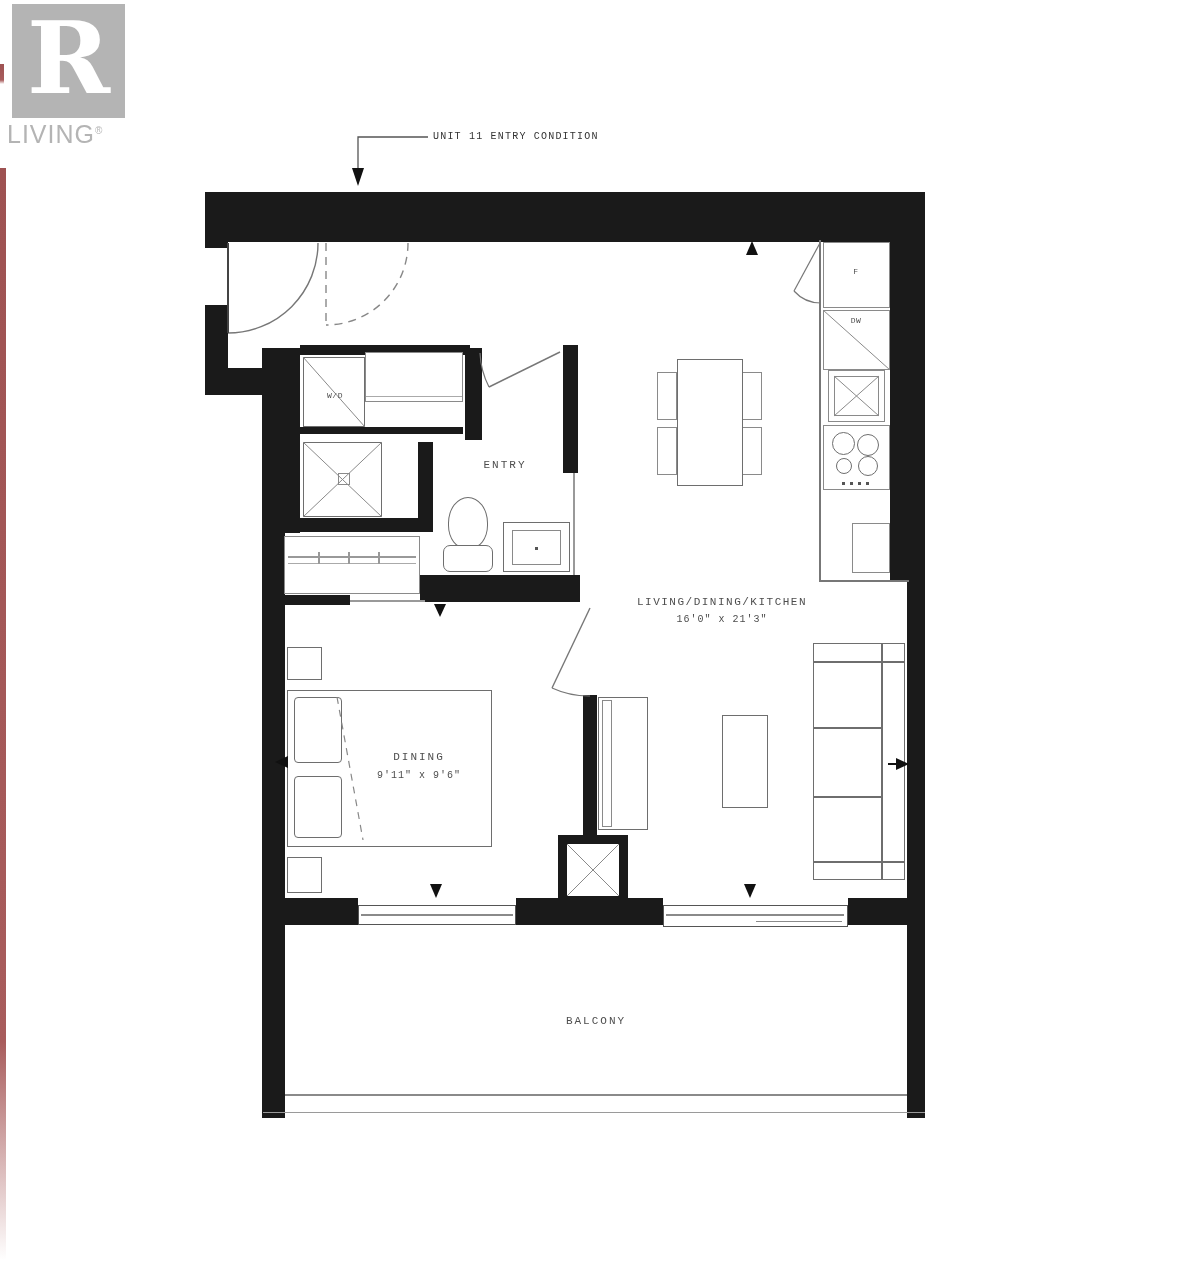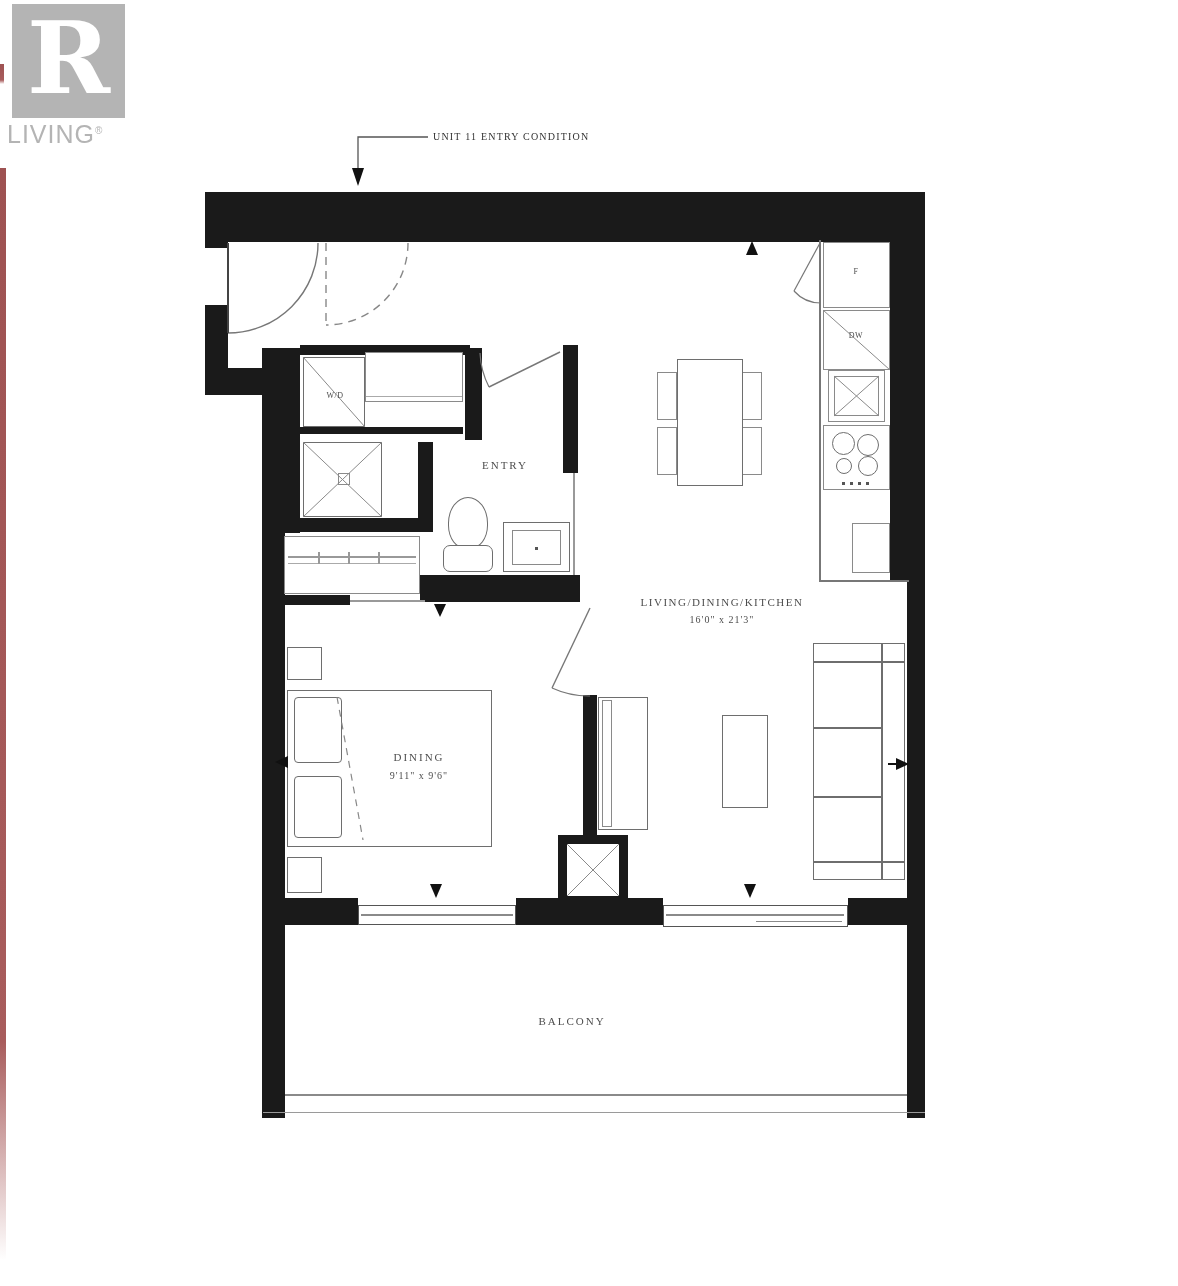--- a/index.html
+++ b/index.html
@@ -6,21 +6,21 @@
   .canvas{position:relative;width:1178px;height:1286px;background:#ffffff;overflow:hidden;
           font-family:"DejaVu Sans", sans-serif;}
   
   .wall{position:absolute;background:#1a1a1a;}
   
   .ln{position:absolute;background:#8a8a8a;}
   
   .fx{position:absolute;border:1.5px solid #6e6e6e;background:#fff;box-sizing:border-box;}
   .fx-thin{position:absolute;border:1px solid #8a8a8a;background:#fff;box-sizing:border-box;}
   .lbl{position:absolute;color:#4d4d4d;white-space:nowrap;transform:translateX(-50%);
-       font-family:Liberation Serif, serif;}
+       font-family:Liberation Mono, monospace;}
   .lbl-room{font-size:11px;letter-spacing:2px;}
   .lbl-dim{font-size:10px;letter-spacing:1px;}
   .lbl-tiny{font-size:8px;letter-spacing:.5px;}
   .svg-overlay{position:absolute;left:0;top:0;pointer-events:none;}
   
   .logo-box{position:absolute;left:12px;top:4px;width:113px;height:114px;background:#b4b4b4;
             display:flex;align-items:center;justify-content:center;}
   .logo-r{color:#ffffff;font-family:"DejaVu Serif", serif;font-weight:bold;font-size:100px;
           line-height:100px;margin-top:-6px;}
   .logo-word{position:absolute;left:7px;top:120px;color:#b4b4b4;font-size:25px;letter-spacing:1px;
@@ -175,20 +175,20 @@
     <polygon points="744,884 756,884 750,898" fill="#111"></polygon>
     <line x1="888" y1="764" x2="898" y2="764" stroke="#111" stroke-width="2"></line>
     <polygon points="896,758 896,770 909,764" fill="#111"></polygon>
     <polygon points="288,756 288,768 275,762" fill="#111"></polygon>
   </svg>
 
   <div class="lbl" style="left:433px;top:131px;transform:none;font-size:10px;letter-spacing:1.2px;color:#333;">UNIT 11 ENTRY CONDITION</div>
   <div class="lbl lbl-tiny" style="left:335px;top:391px;">W/D</div>
   <div class="lbl lbl-room" style="left:505px;top:459px;">ENTRY</div>
   <div class="lbl lbl-tiny" style="left:856px;top:267px;">F</div>
-  <div class="lbl lbl-tiny" style="left:856px;top:331px;">DW</div>
+  <div class="lbl lbl-tiny" style="left:856px;top:316px;">DW</div>
   <div class="lbl lbl-room" style="left:722px;top:596px;letter-spacing:1.5px;">LIVING/DINING/KITCHEN</div>
   <div class="lbl lbl-dim" style="left:722px;top:614px;">16'0" x 21'3"</div>
   <div class="lbl lbl-room" style="left:419px;top:751px;">DINING</div>
   <div class="lbl lbl-dim" style="left:419px;top:770px;">9'11" x 9'6"</div>
-  <div class="lbl lbl-room" style="left:572px;top:1015px;">BALCONY</div>
+  <div class="lbl lbl-room" style="left:596px;top:1015px;">BALCONY</div>
 
 </div>
 
 </body></html>

